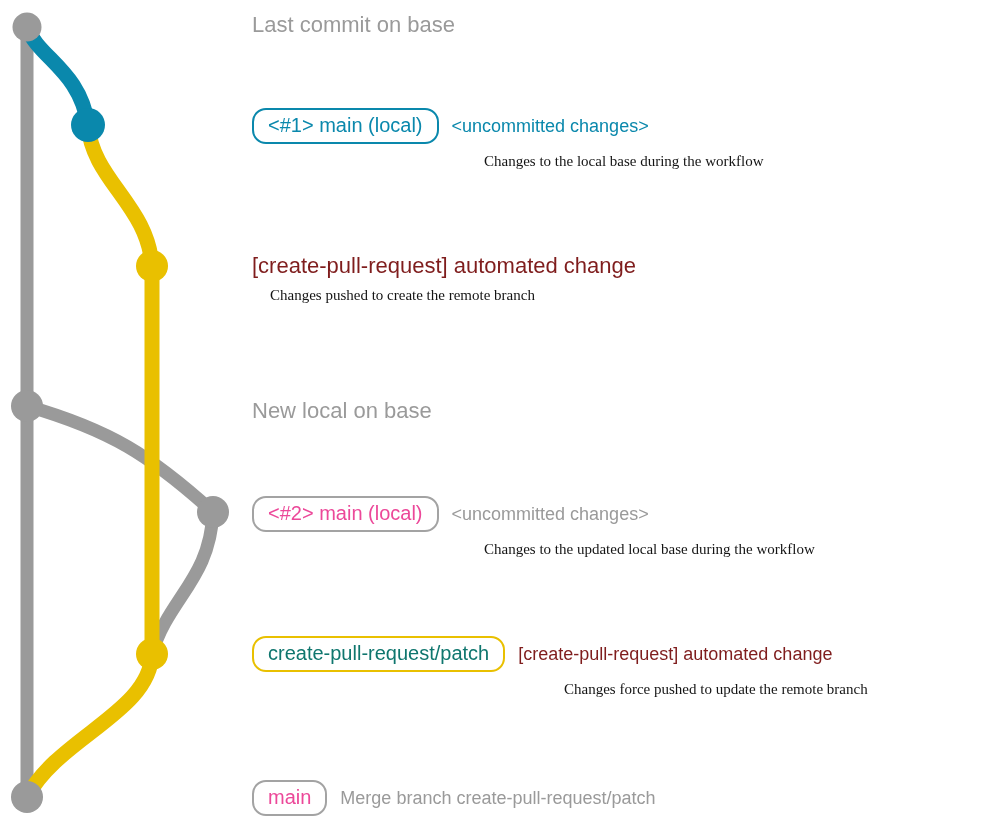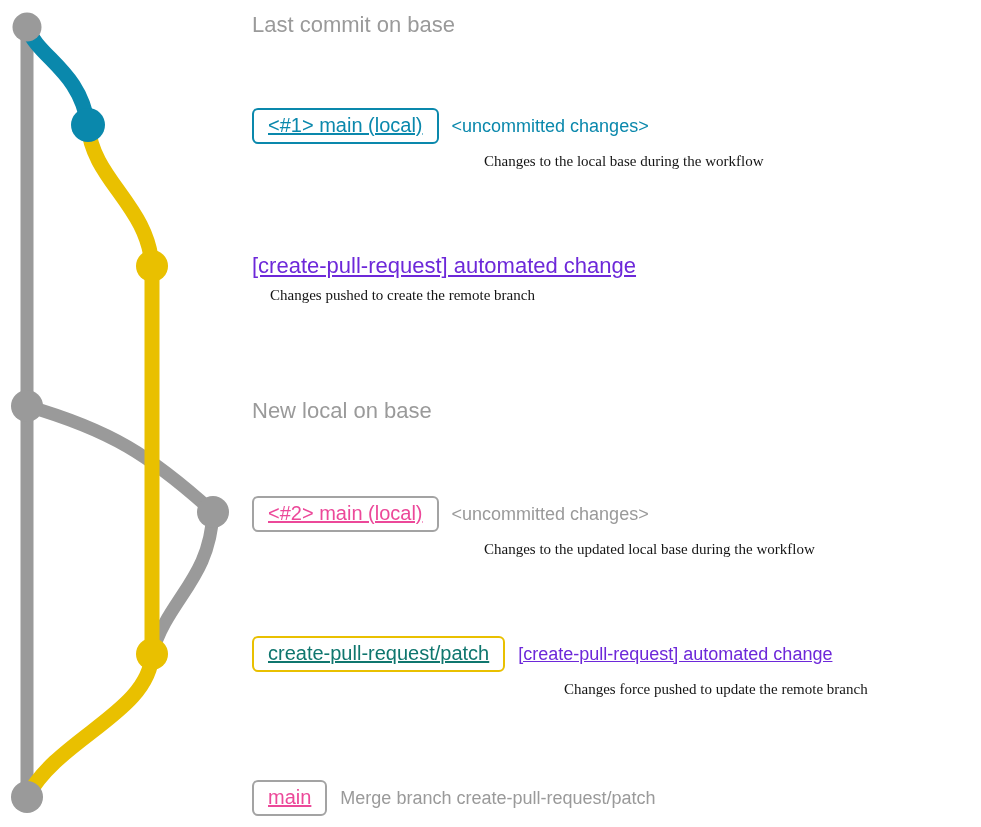--- a/index.html
+++ b/index.html
@@ -32,40 +32,39 @@
     display: block;
   }
   .row-head {
     display: flex;
     align-items: center;
     white-space: nowrap;
   }
   .pill {
     display: inline-block;
     border: 2px solid #999999;
-    border-radius: 6px;
+    border-radius: 14px;
     padding: 4px 14px 5px 14px;
     font-size: 20px;
     line-height: 23px;
     color: #999999;
     background: #ffffff;
     box-sizing: border-box;
-    text-decoration: underline;
   }
   .pill.blue { border-color: #0a88ac; color: #0a88ac; }
   .pill.yellow { border-color: #e9c000; color: #0f766e; }
   .pill.gray { border-color: #a3a3a3; color: #ec4899; }
 
   .subject {
     font-size: 18px;
     line-height: 24px;
     white-space: nowrap;
   }
   .subject.blue { color: #0a88ac; }
-  .subject.yellow { color: #6d28d9; text-decoration: underline; }
+  .subject.yellow { color: #7f1d1d; }
   .subject.gray { color: #9a9a9a; }
   .subject.solo { font-size: 22px; }
 
   .pill + .subject { margin-left: 13px; }
 
   .note {
     font-family: "Liberation Serif", serif;
     font-size: 15px;
     line-height: 22px;
     color: #141414;

